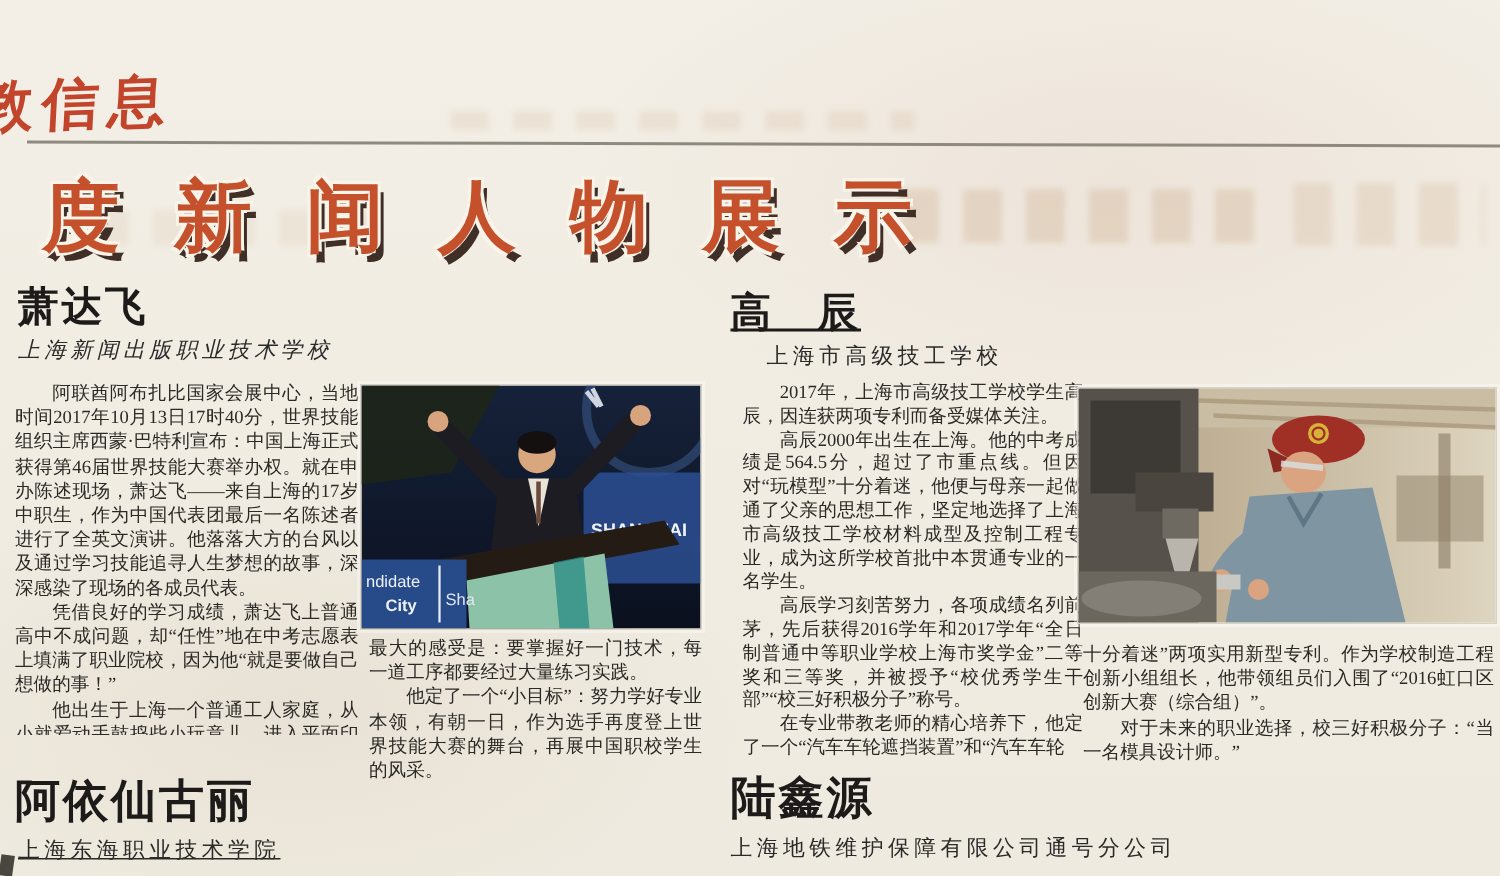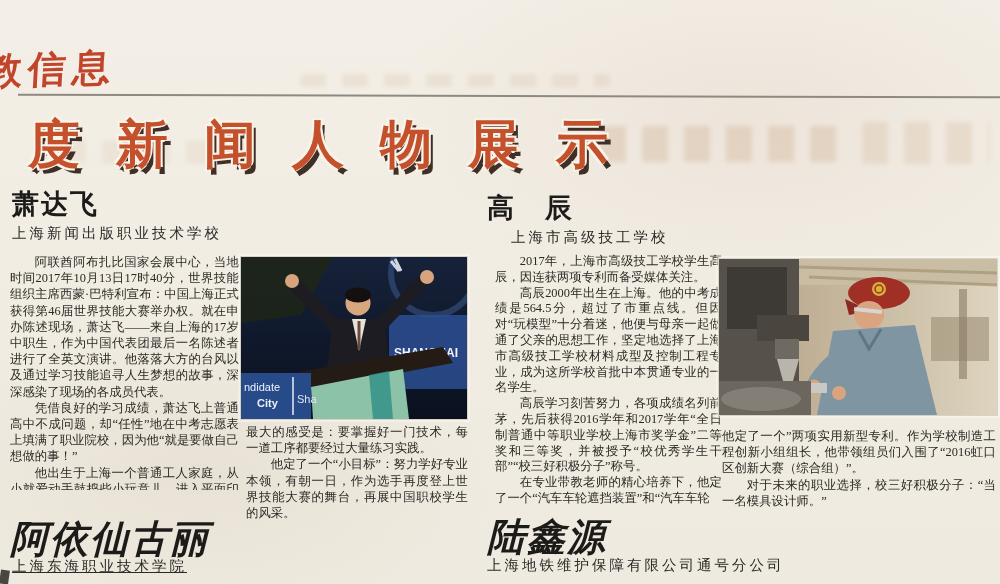--- a/index.html
+++ b/index.html
@@ -34,21 +34,21 @@
   .headline span{
     font-size:52px; font-weight:900; color:#c4512b; width:52px; text-align:center;
     text-shadow:
       -2px -2px 0 #f8f4ea, 2px -2px 0 #f8f4ea, -2px 2px 0 #f8f4ea,
       4px 5px 0 #402f27;
   }
   
   .name{ font-family:"DejaVu Sans","Liberation Sans",sans-serif; font-weight:700;
     color:#1c1b19; letter-spacing:2px; white-space:nowrap;}
   .name-top{font-size:27px;}
-  .name-bottom{font-size:38px;font-style:italic;}
+  .name-bottom{font-size:30px;}
   .affil{ font-size:14.5px; letter-spacing:3px; color:#2a2a28; white-space:nowrap;}
   
   .col{ text-align:justify; font-size:12.4px; line-height:16.2px; overflow:hidden;}
   .col p{ margin:0; text-indent:2em;}
   .col p.noindent{ text-indent:0;}
   .colA{ left:10px; top:254px; width:229px; max-height:236px;}
   .colB{ left:246px; top:424px; width:222px; max-height:100px;}
   .colC{ left:495px; top:254px; width:227px; max-height:256px; line-height:15.8px;}
   .colD{ left:722px; top:428px; width:274px; max-height:100px;}
   
@@ -72,21 +72,21 @@
     <span>度</span>
     <span>新</span>
     <span>闻</span>
     <span>人</span>
     <span>物</span>
     <span>展</span>
     <span>示</span>
   </div>
 
   <div class="abs name name-top" style="left:12px; top:186px;">萧达飞</div>
-  <div class="abs affil" style="left:12px; top:224px;">上海新闻出版职业技术学校</div>
+  <div class="abs affil" style="left:12px; top:224px;font-style:italic;">上海新闻出版职业技术学校</div>
 
   <div class="abs col colA">
     <p>阿联酋阿布扎比国家会展中心，当地时间2017年10月13日17时40分，世界技能组织主席西蒙·巴特利宣布：中国上海正式获得第46届世界技能大赛举办权。就在申办陈述现场，萧达飞——来自上海的17岁中职生，作为中国代表团最后一名陈述者进行了全英文演讲。他落落大方的台风以及通过学习技能追寻人生梦想的故事，深深感染了现场的各成员代表。</p>
     <p>凭借良好的学习成绩，萧达飞上普通高中不成问题，却“任性”地在中考志愿表上填满了职业院校，因为他“就是要做自己想做的事！”</p>
     <p>他出生于上海一个普通工人家庭，从小就爱动手鼓捣些小玩意儿。进入平面印刷媒体技术专业学习一年多来，他</p>
   </div>
 
   <svg class="abs photo" style="left:240px; top:256px;" width="226" height="162" viewBox="0 0 226 162">
     <defs>
       <linearGradient id="bgL" x1="0" y1="0" x2="0" y2="1">
@@ -121,21 +121,21 @@
     <text x="16" y="150" font-size="11" font-weight="bold" fill="#eef2f8" font-family="Liberation Sans, DejaVu Sans, sans-serif">City</text>
     <line x1="52" y1="120" x2="52" y2="158" stroke="#e8ecf4" stroke-width="1.5"></line>
     <text x="56" y="146" font-size="11" fill="#dfe6f2" font-family="Liberation Sans, DejaVu Sans, sans-serif">Sha</text>
   </svg>
 
   <div class="abs col colB">
     <p class="noindent">最大的感受是：要掌握好一门技术，每一道工序都要经过大量练习实践。</p>
     <p>他定了一个“小目标”：努力学好专业本领，有朝一日，作为选手再度登上世界技能大赛的舞台，再展中国职校学生的风采。</p>
   </div>
 
-  <div class="abs name name-top" style="left:487px; top:190px;">高　辰</div>
+  <div class="abs name name-top" style="left:487px; top:190px;text-decoration:underline;">高　辰</div>
   <div class="abs affil" style="left:487px; top:228px;margin-left:24px;">上海市高级技工学校</div>
 
   <div class="abs col colC">
     <p>2017年，上海市高级技工学校学生高辰，因连获两项专利而备受媒体关注。</p>
     <p>高辰2000年出生在上海。他的中考成绩是564.5分，超过了市重点线。但因对“玩模型”十分着迷，他便与母亲一起做通了父亲的思想工作，坚定地选择了上海市高级技工学校材料成型及控制工程专业，成为这所学校首批中本贯通专业的一名学生。</p>
     <p>高辰学习刻苦努力，各项成绩名列前茅，先后获得2016学年和2017学年“全日制普通中等职业学校上海市奖学金”二等奖和三等奖，并被授予“校优秀学生干部”“校三好积极分子”称号。</p>
     <p>在专业带教老师的精心培养下，他定了一个“汽车车轮遮挡装置”和“汽车车轮</p>
   </div>
 
   <svg class="abs photo" style="left:718px; top:258px;" width="278" height="156" viewBox="0 0 278 156">
@@ -168,21 +168,21 @@
     <path d="M140,72 L150,90 L162,70" fill="none" stroke="#5f7684" stroke-width="3"></path>
     <path d="M132,92 Q108,104 96,126" stroke="#7f95a2" stroke-width="17" fill="none" stroke-linecap="round"></path>
     <circle cx="95" cy="128" r="7.5" fill="#d9a47f"></circle>
     <circle cx="120" cy="134" r="7" fill="#d9a47f"></circle>
     <rect x="82" y="124" width="26" height="10" fill="#c8c8c4"></rect>
     <rect x="0" y="122" width="92" height="34" fill="#6b675f"></rect>
     <ellipse cx="42" cy="140" rx="40" ry="12" fill="#8d8a82" opacity="0.7"></ellipse>
   </svg>
 
   <div class="abs col colD">
-    <p class="noindent">他定了一个”两项实用新型专利。作为学校制造工程创新小组组长，他带领组员们入围了“2016虹口区创新大赛（综合组）”。</p>
+    <p class="noindent">十分着迷”两项实用新型专利。作为学校制造工程创新小组组长，他带领组员们入围了“2016虹口区创新大赛（综合组）”。</p>
     <p>对于未来的职业选择，校三好积极分子：“当一名模具设计师。”</p>
   </div>
 
   <div class="abs name name-bottom" style="left:10px; top:514px;">阿依仙古丽</div>
   <div class="abs affil" style="left:12px; top:557px;text-decoration:underline;">上海东海职业技术学院</div>
 
   <div class="abs name name-bottom" style="left:487px; top:512px;">陆鑫源</div>
   <div class="abs affil" style="left:487px; top:556px;">上海地铁维护保障有限公司通号分公司</div>
 
   <div class="abs speck"></div>

